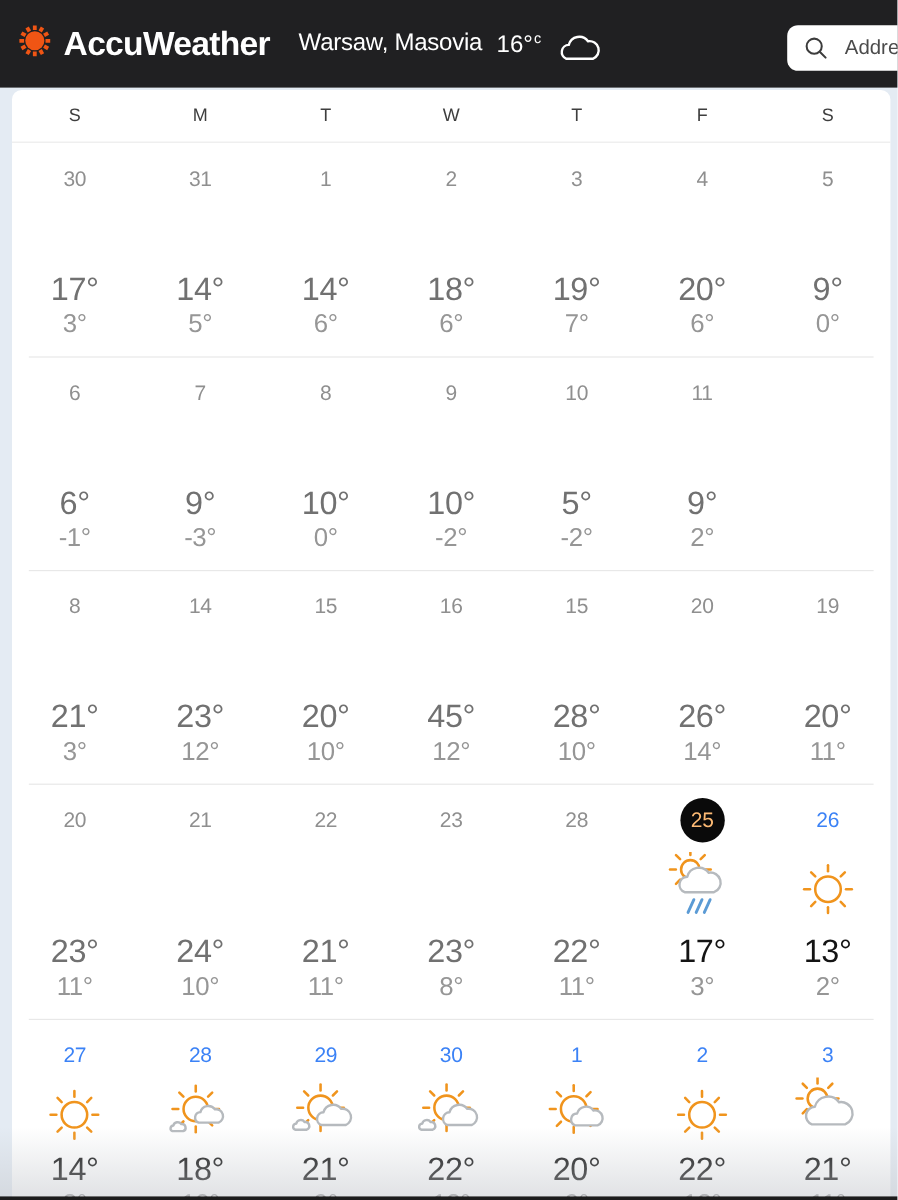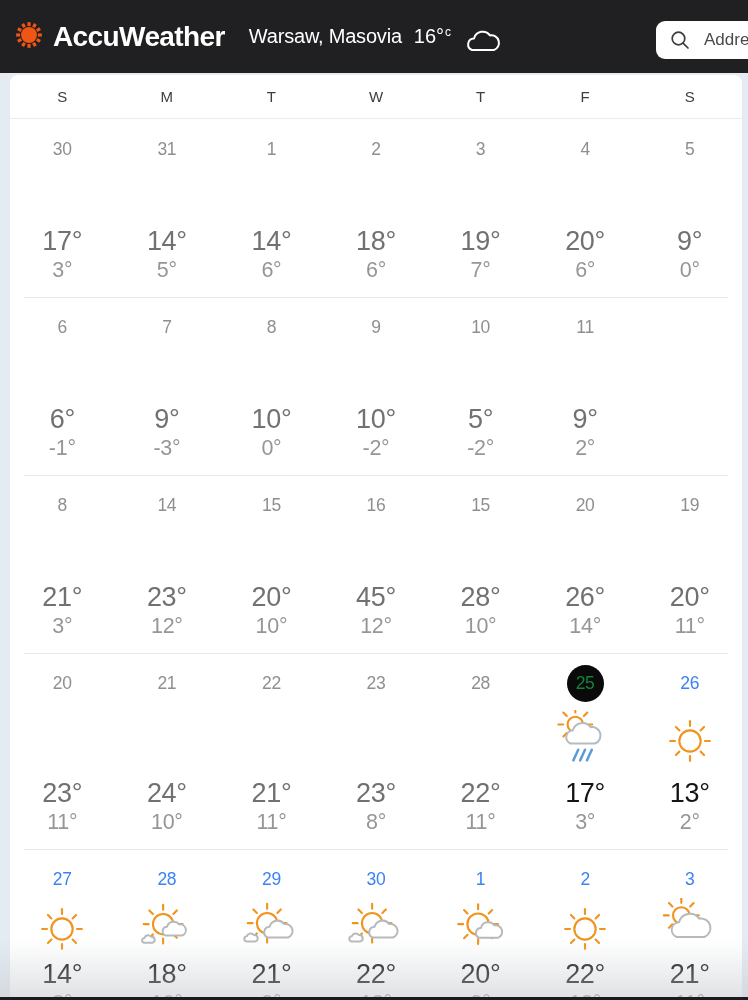--- a/index.html
+++ b/index.html
@@ -44,21 +44,21 @@
   .cell {
     display:flex; flex-direction:column; align-items:center;
     padding:12px 0 12px; cursor:pointer;
   }
   .date {
     min-width:37px; height:37px; border-radius:50%;
     display:flex; align-items:center; justify-content:center;
     font-size:17.5px; color:#8f8f8f; letter-spacing:-0.3px;
   }
   .date.em { color:#3b82f6; }
-  .date.selected { background:var(--selected-bg,#0a0a0a); color:#15803d; }
+  .date.selected { background:var(--selected-bg,#0a0a0a); color:#fdba74; }
   .iconbox { flex:1 1 auto; min-height:0; display:flex; align-items:center; justify-content:center; }
   .wicon { width:62px; height:62px; }
   .high { font-size:27px; color:#717171; line-height:29px; letter-spacing:-0.3px; }
   .high.em { color:#141414; }
   .low { font-size:21.5px; color:#969696; line-height:29px; letter-spacing:-0.3px; }
   
   .bottom-fade {
     position:absolute; left:0; right:0; bottom:3px; height:58px; pointer-events:none;
     background:linear-gradient(rgba(225,227,231,0), rgba(200,203,208,0.55));
   }

